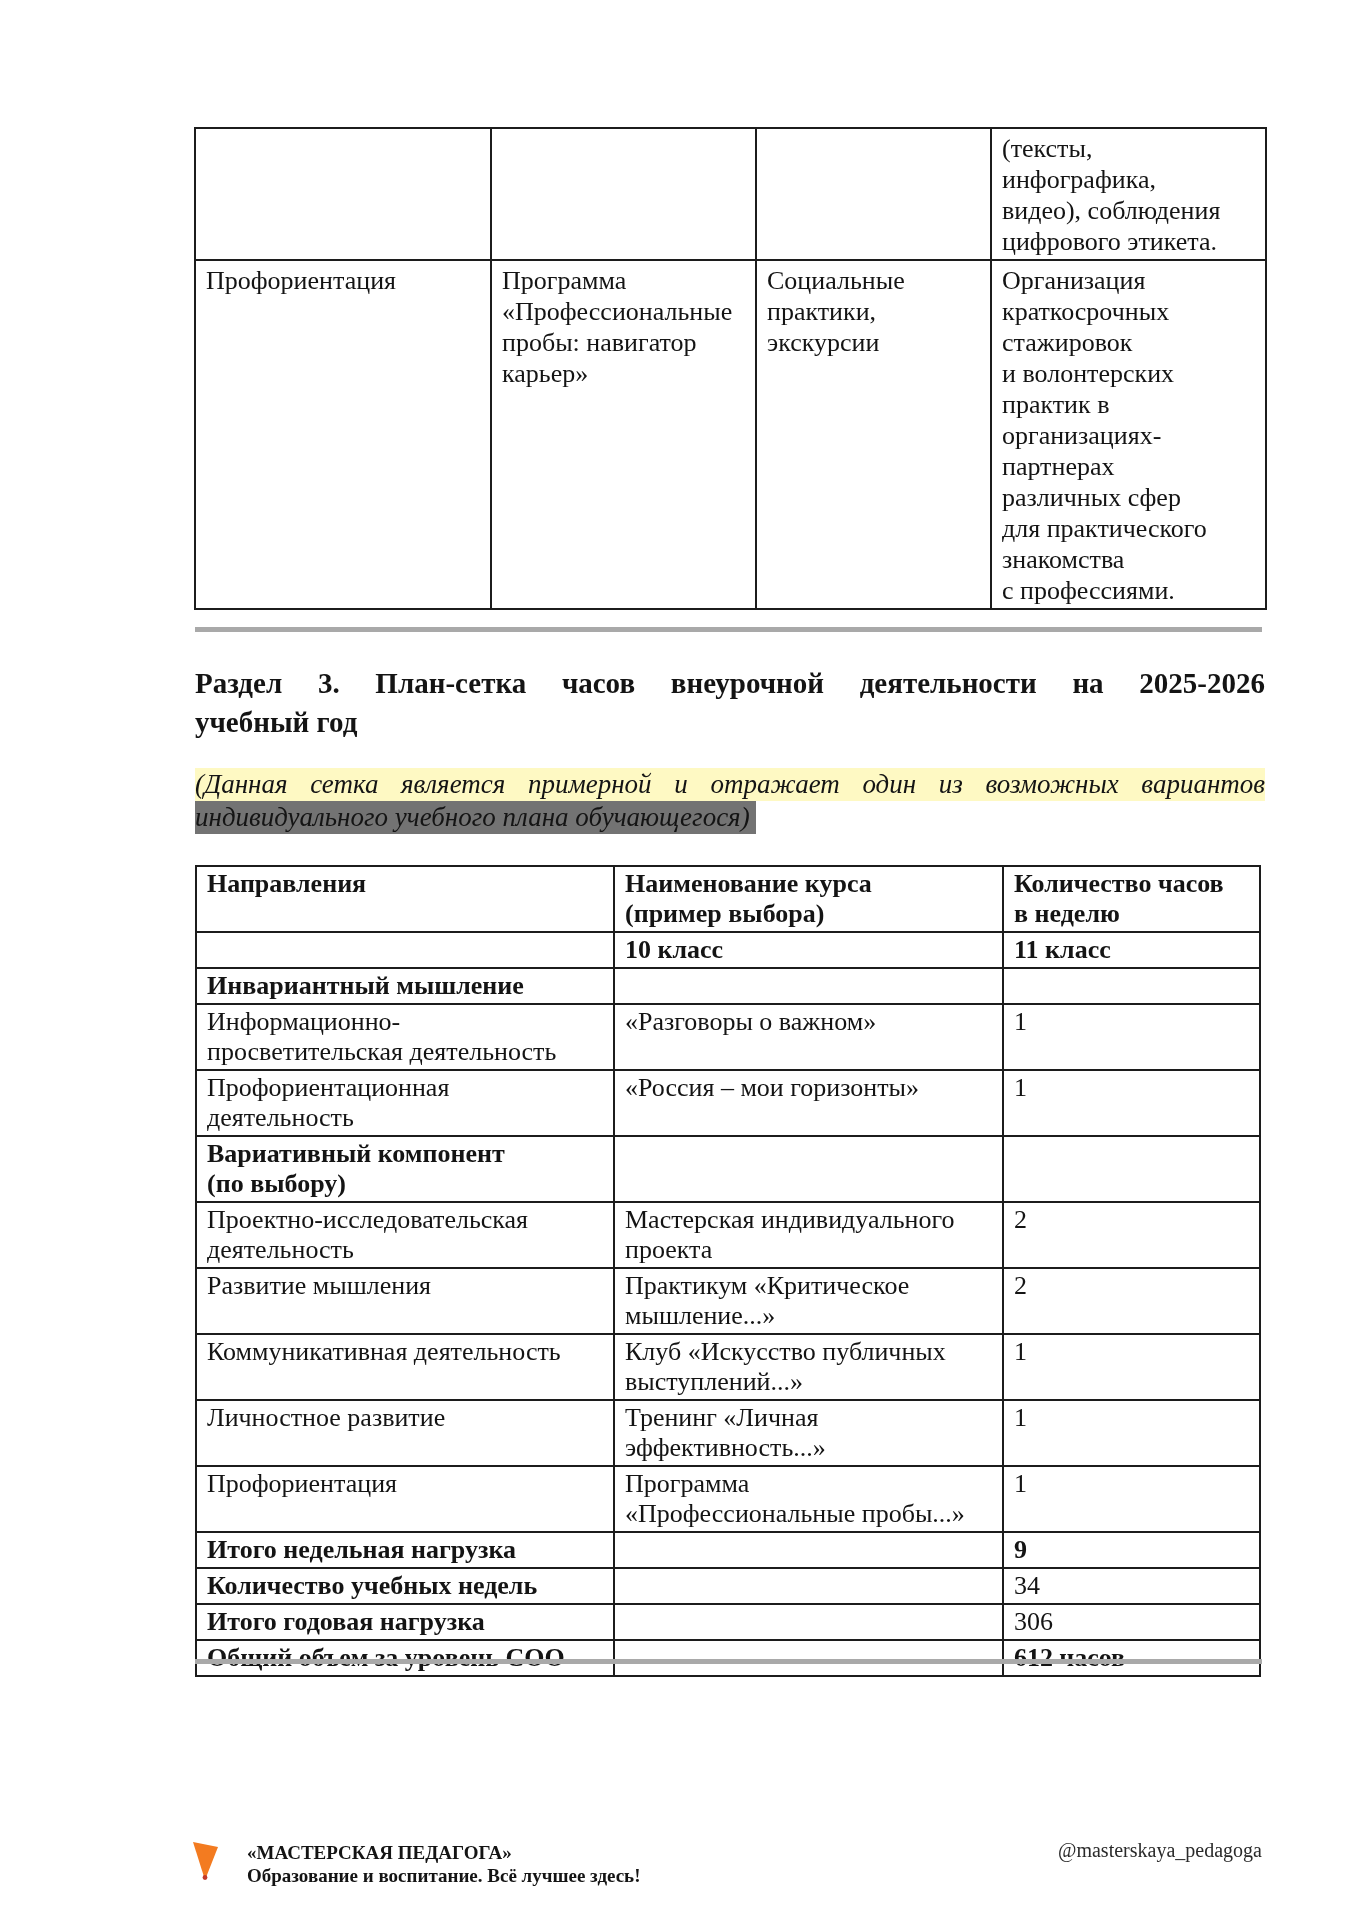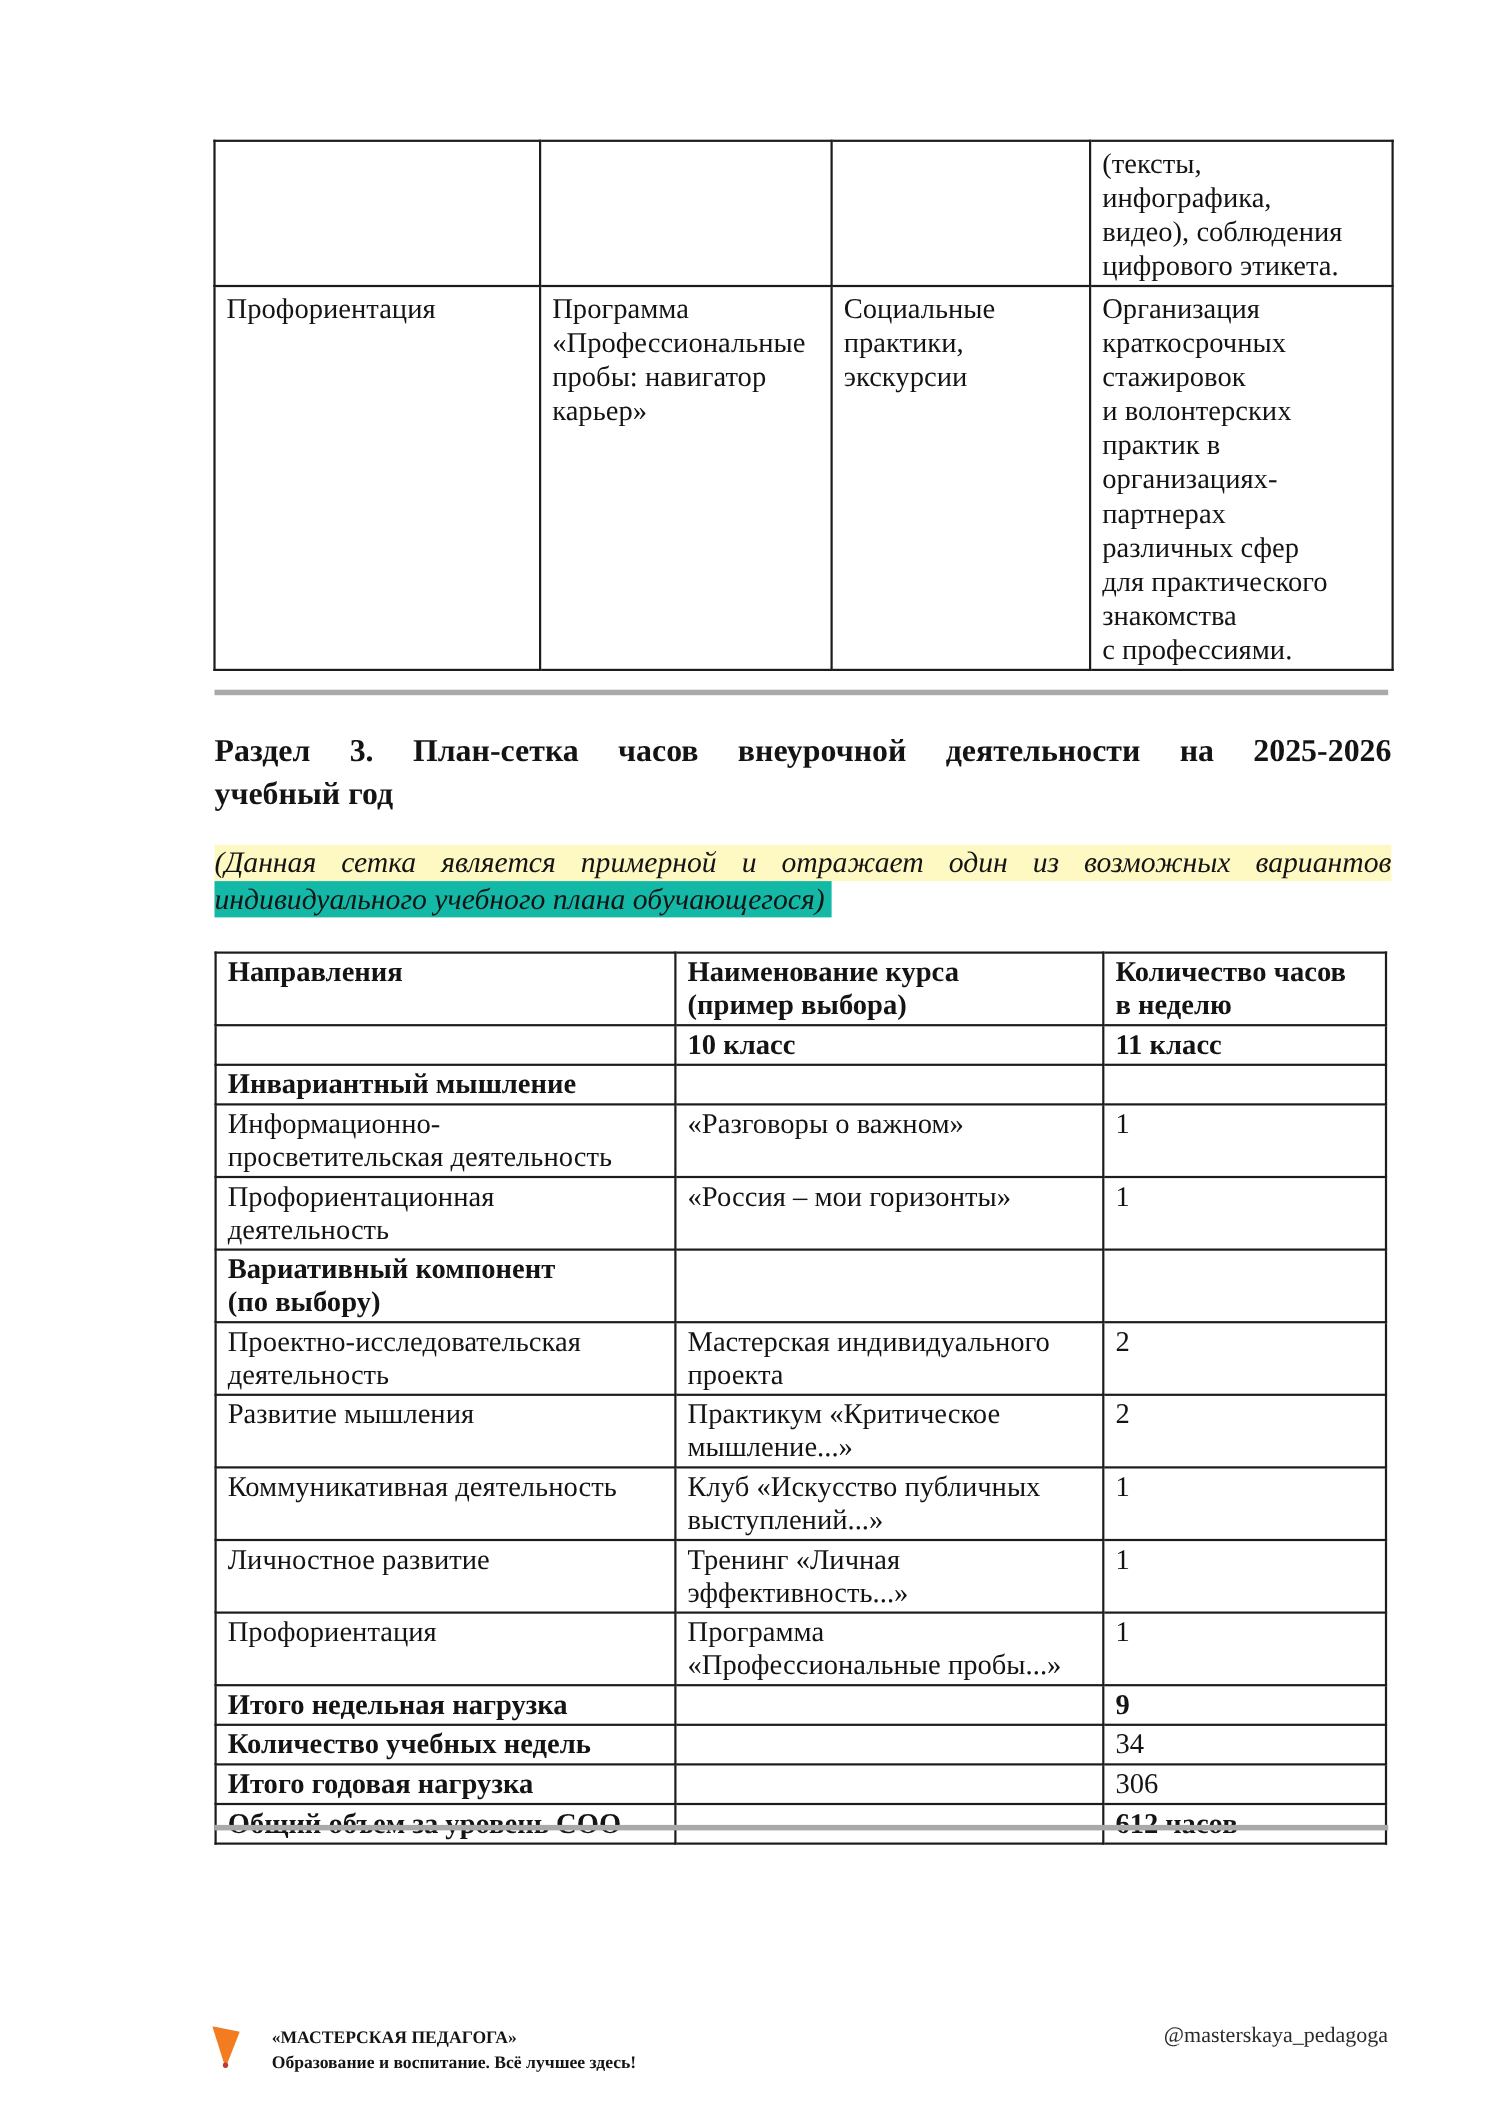--- a/index.html
+++ b/index.html
@@ -41,25 +41,25 @@
     font-weight:bold;font-size:29px;line-height:39px;
   }
   .section-heading .l1{text-align:justify;text-align-last:justify;}
 
   
   .highlight-note{
     position:absolute;left:195px;top:768px;width:1070px;
     font-style:italic;font-size:27px;line-height:33px;
   }
   .highlight-note .l1{background:#fef9c3;text-align:justify;text-align-last:justify;display:block;}
-  .highlight-note .l2{background:#14b8a6;display:inline-block;padding-right:6px;}
+  .highlight-note .l2{background:#737373;display:inline-block;padding-right:6px;}
 
   
   .footer-logo{position:absolute;left:192px;top:1842px;width:26px;height:38px;}
-  .footer-brand{position:absolute;left:247px;top:1841px;font-weight:bold;font-size:16px;line-height:23px;}
+  .footer-brand{position:absolute;left:247px;top:1841px;font-weight:bold;font-size:19px;line-height:23px;}
   .footer-handle{position:absolute;left:1058px;top:1838px;font-size:20px;line-height:24px;color:#2a2a2a;text-align:center;}
 </style>
 </head>
 <body>
 
 <table class="top-table">
   <colgroup>
       <col class="c1">
       <col class="c2">
       <col class="c3">

